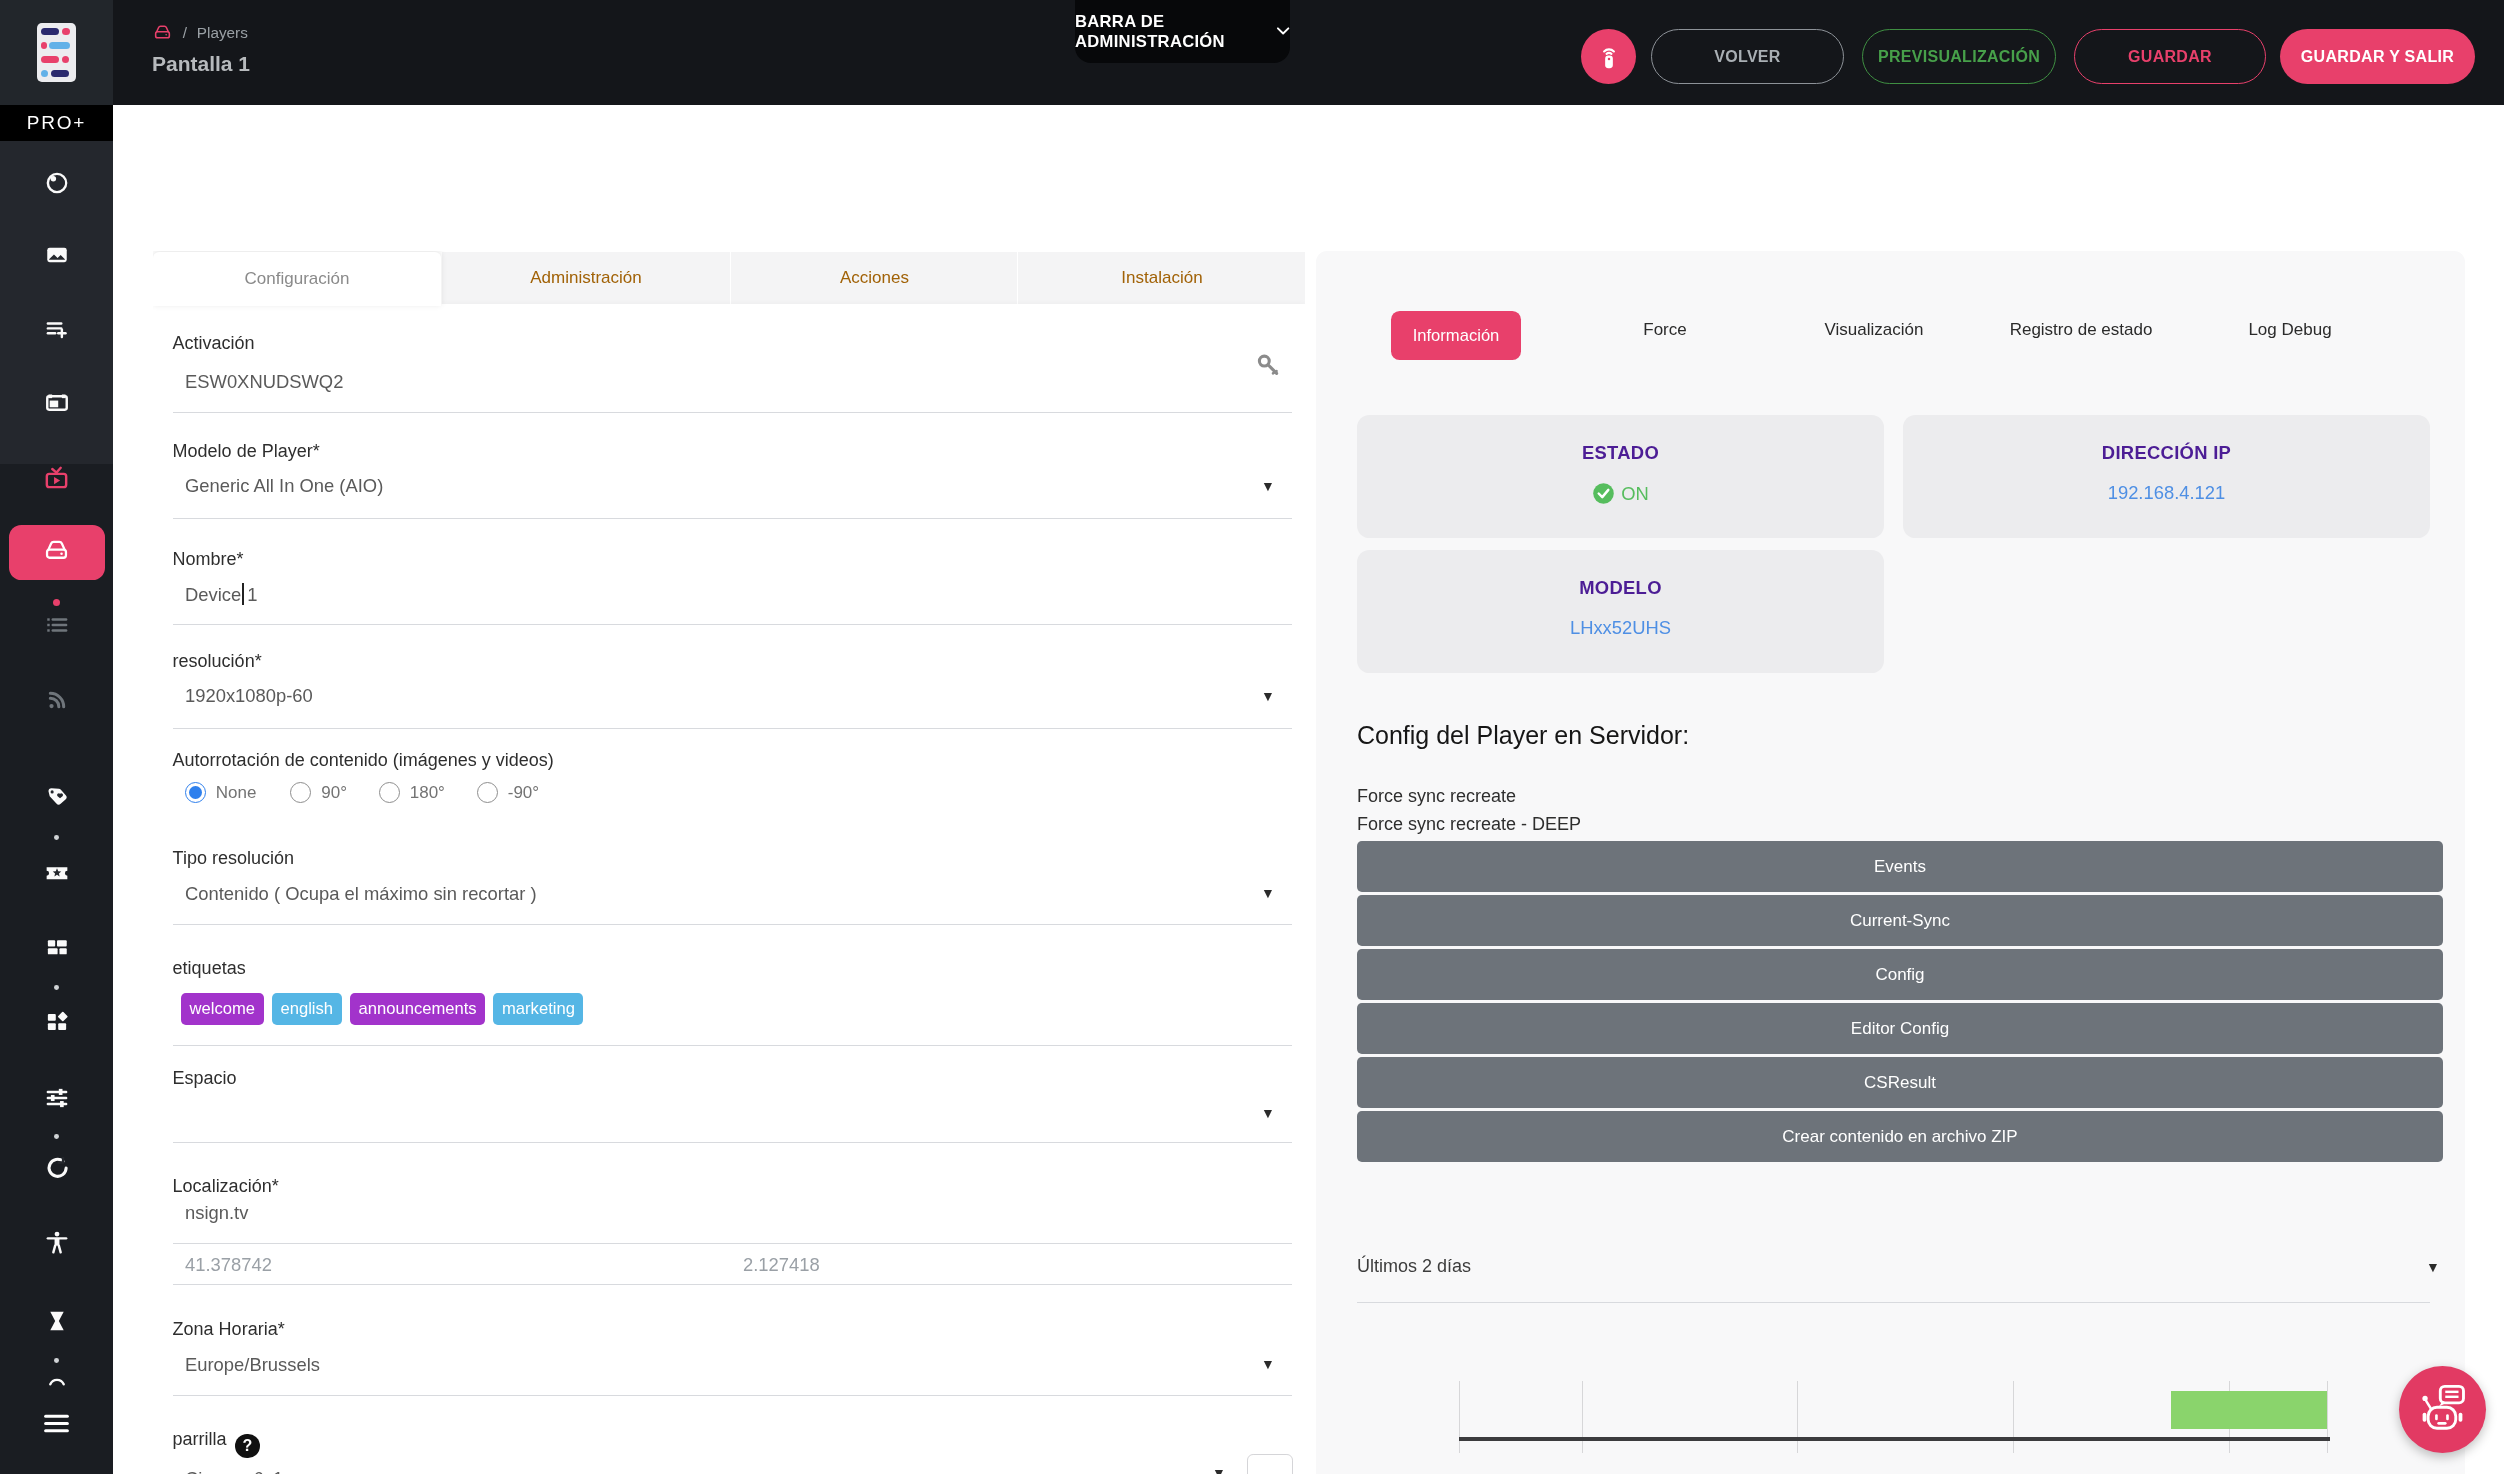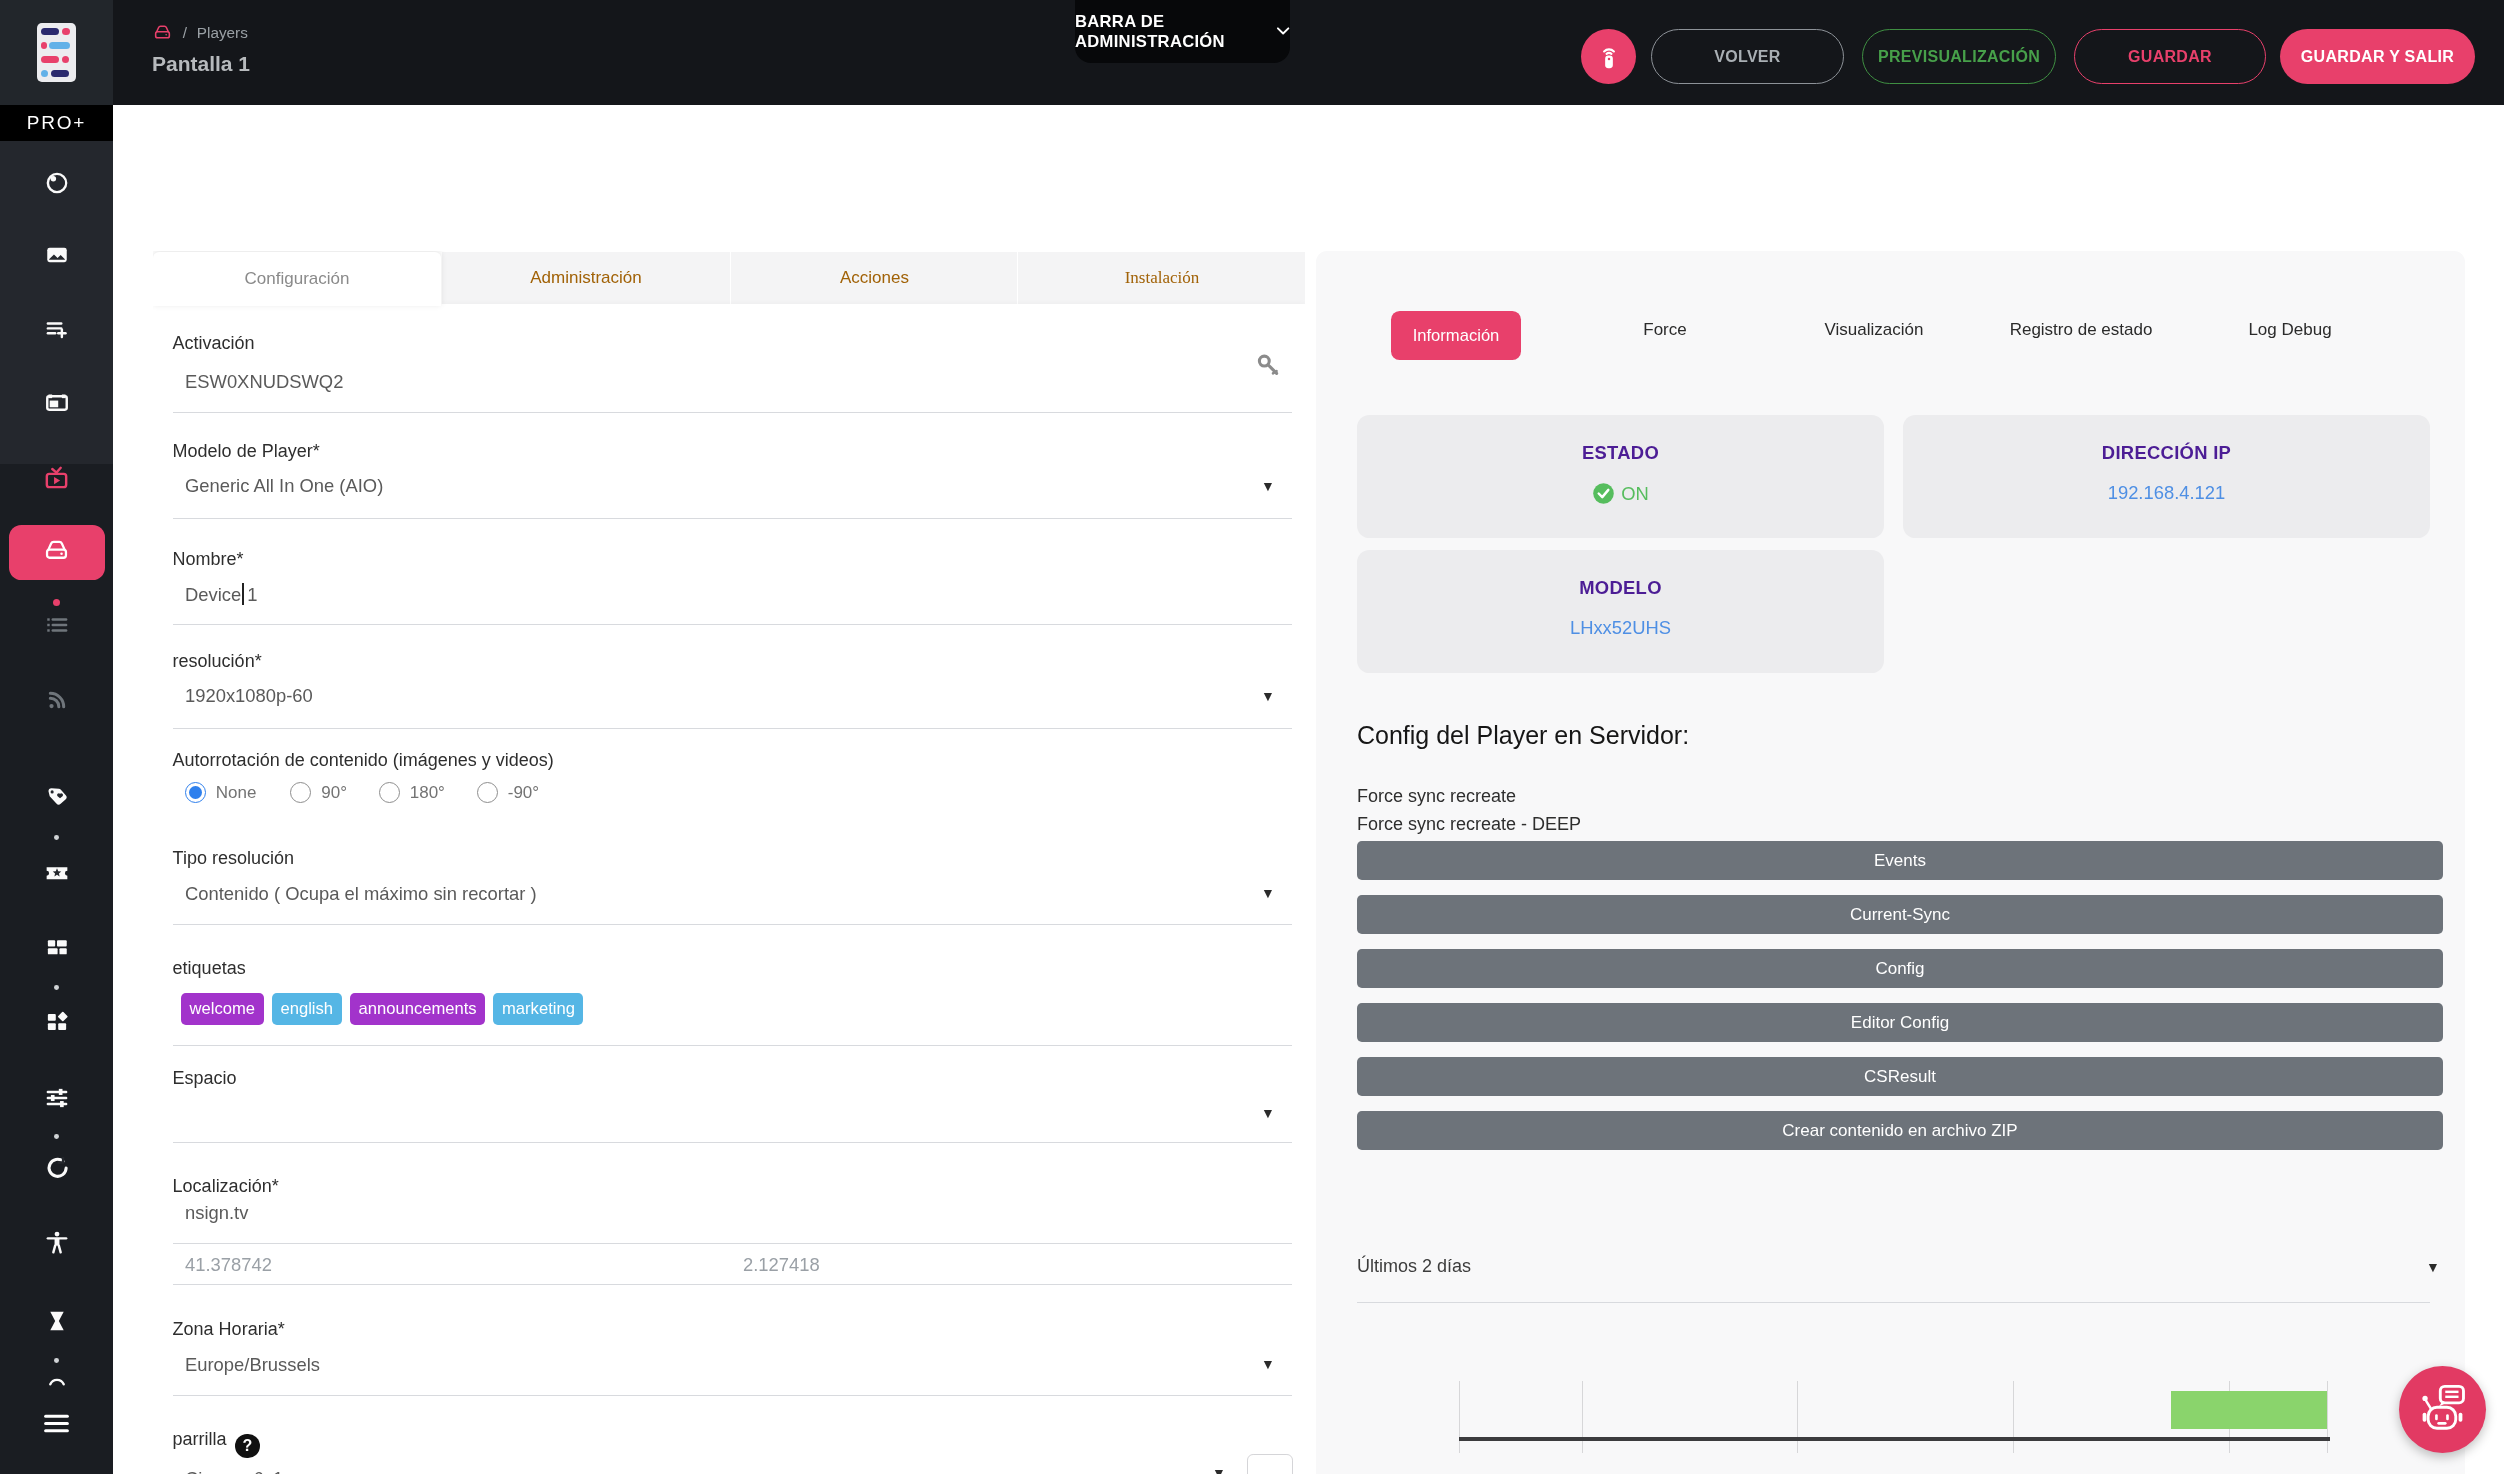--- a/index.html
+++ b/index.html
@@ -47,21 +47,21 @@
   .qbadge{display:inline-flex;width:24.5px;height:24.5px;border-radius:50%;background:#111;color:#fff;font-size:16px;font-weight:bold;align-items:center;justify-content:center;margin-left:8.6px;vertical-align:-6.1px;cursor:pointer;}
   .gridbtn{left:1094px;top:1203px;width:44px;height:38px;border:1.2px solid #d5d5d8;border-radius:6.1px;background:#fff;z-index:2;display:flex;align-items:flex-end;justify-content:center;color:#9a9a9a;font-size:18.4px;cursor:pointer;}
   .rightpanel{left:1316px;top:251px;width:1149px;height:1223px;background:#f8f8f9;border-radius:11px 11px 0 0;overflow:hidden;}
   .rtabpill{left:75px;top:60px;width:130px;height:49px;background:#e8406b;border-radius:8.6px;display:flex;align-items:center;justify-content:center;color:#fff;font-size:16.6px;cursor:pointer;}
   .rtab{top:69px;transform:translateX(-50%);font-size:17px;color:#2b2b2b;cursor:pointer;white-space:nowrap;}
   .card{width:527px;height:123px;background:#ececee;border-radius:12.3px;}
   .cardtitle{width:100%;top:27px;text-align:center;font-size:18.4px;font-weight:bold;color:#4c1d95;letter-spacing:0.3px;}
   .cardval{width:100%;top:67px;text-align:center;font-size:18.4px;font-weight:normal;color:#4e8fe4;}
   .svheading{left:41px;top:470px;font-size:25px;font-weight:500;color:#161616;}
   .svlink{left:41px;font-size:18px;color:#2e2e2e;cursor:pointer;}
-  .slatebtn{left:41px;width:1086px;height:39px;background:#6d737a;border-radius:4.9px;color:#fff;font-size:17px;display:flex;align-items:center;justify-content:center;cursor:pointer;}
+  .slatebtn{left:41px;width:1086px;height:51px;background:#6d737a;border-radius:4.9px;color:#fff;font-size:17px;display:flex;align-items:center;justify-content:center;cursor:pointer;}
   .gline{width:1.2px;background:#d7d7d9;top:4.9px;height:72px;}
   .ticklabel{top:77px;width:34px;height:172px;display:flex;justify-content:center;gap:1.8px;}
   .ticklabel span{writing-mode:vertical-rl;transform:rotate(180deg);font-size:14px;color:#3c3c3c;line-height:16.6px;}
   .robot{left:2399px;top:1366px;width:87px;height:87px;border-radius:50%;background:#e23a63;display:flex;align-items:center;justify-content:center;box-shadow:0 3.7px 11px rgba(0,0,0,.25);cursor:pointer;}
 </style>
 </head>
 <body>
 
 <div id="app">
 
@@ -278,21 +278,21 @@
             <line x1="6" y1="36" x2="42" y2="36"></line>
         </g>
       </svg>
     </div>
   </div>
 
   <div class="abs leftpanel">
     <div class="abs ltab on" style="left:0;width:288px;">Configuración</div>
     <div class="abs ltab off" style="left:288px;width:288px;">Administración</div>
     <div class="abs ltab off" style="left:577px;width:287px;">Acciones</div>
-    <div class="abs ltab off" style="left:864px;width:288px;font-family:Liberation Serif, serif;">Instalación</div>
+    <div class="abs ltab off" style="left:864px;width:288px;">Instalación</div>
     <div class="abs panelbody"></div>
 
     <div class="abs flabel" style="top:82px;">Activación</div>
     <div class="abs fvalue" style="top:120px;">ESW0XNUDSWQ2</div>
     <div class="abs" style="left:1099px;top:99px;z-index:2;">
       <svg width="32" height="32" viewBox="0 0 52 52">
         <circle cx="20" cy="18" r="8" fill="none" stroke="#8b8b8b" stroke-width="5"></circle>
         <line x1="26" y1="24" x2="40" y2="38" stroke="#8b8b8b" stroke-width="5" stroke-linecap="round"></line>
         <line x1="34" y1="38" x2="40" y2="34" stroke="#8b8b8b" stroke-width="4" stroke-linecap="round"></line>
       </svg>

